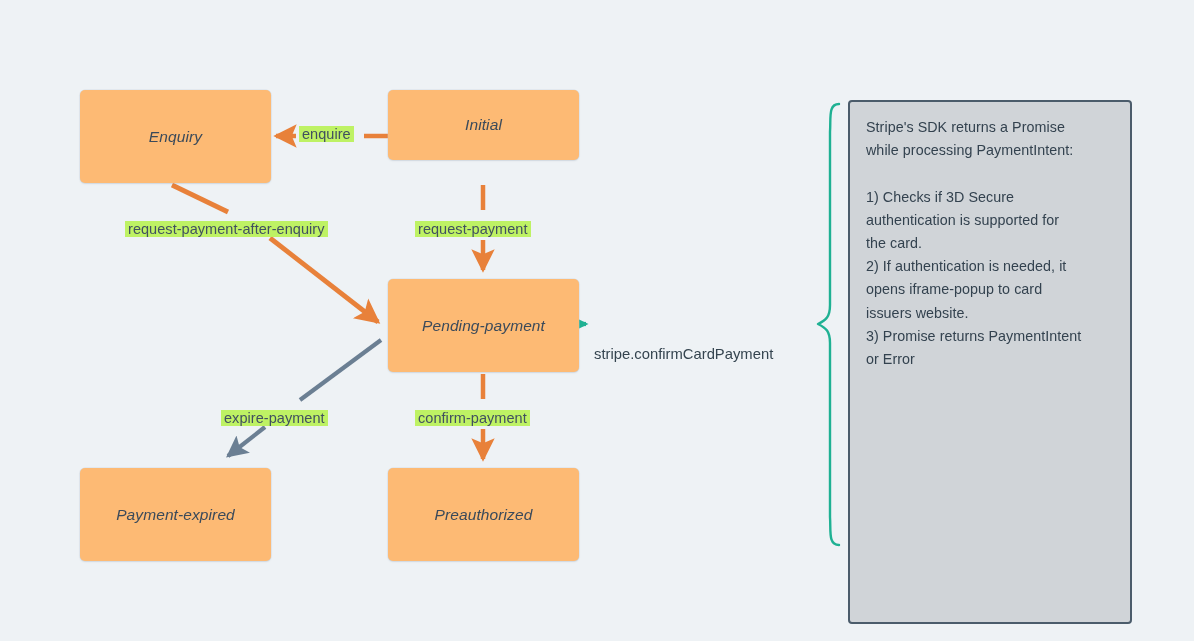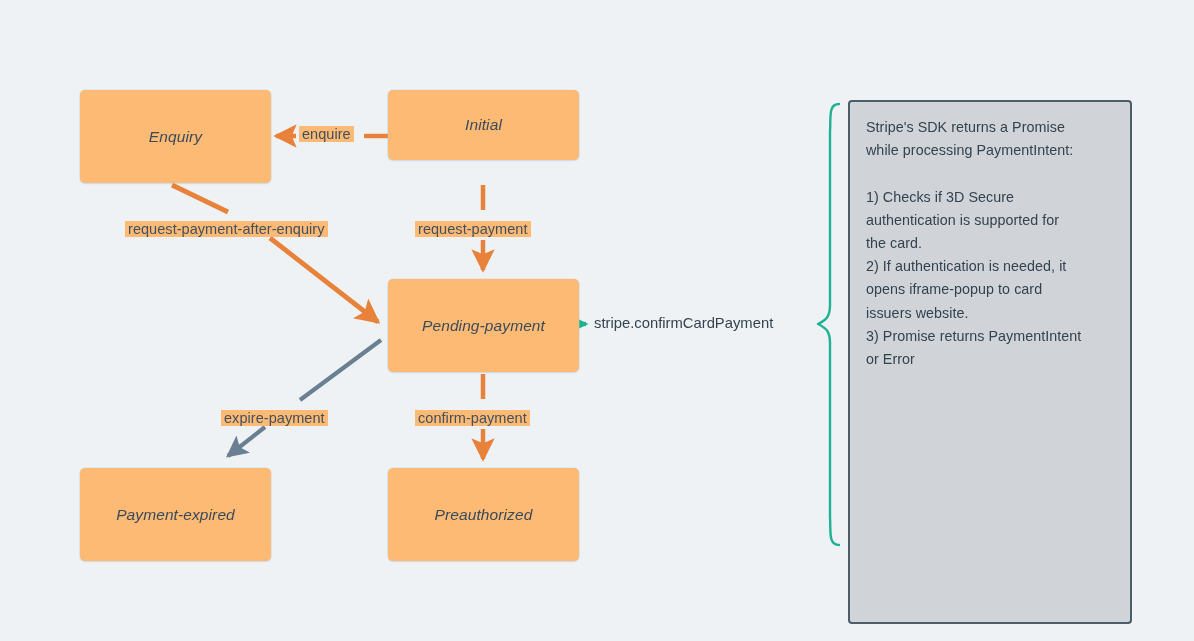--- a/index.html
+++ b/index.html
@@ -43,21 +43,21 @@
     color: #3b4a5a;
     letter-spacing: 0.1px;
     white-space: nowrap;
   }
   .edge-label {
     position: absolute;
     font-size: 14.5px;
     color: #41505f;
     white-space: nowrap;
     letter-spacing: 0.05px;
-    background: #fdba74;
+    background: #bef264;
     padding: 0 3px;
   }
   .note-box {
     position: absolute;
     background: #d0d4d8;
     border: 2px solid #4b5c6b;
     border-radius: 4px;
     box-sizing: border-box;
   }
   .note-text {
@@ -66,20 +66,21 @@
     color: #33424f;
     padding: 14px 14px 0 16px;
     white-space: pre-wrap;
     letter-spacing: 0.05px;
   }
   .green-label {
     position: absolute;
     font-size: 14.8px;
     color: #34444f;
     white-space: nowrap;
+    margin-top: 31px;
   }
 </style>
 </head>
 <body>
 
 <div id="canvas">
 
   <svg class="edges" viewBox="0 0 1194 641">
     <defs>
       <marker id="arrow-orange" markerWidth="6" markerHeight="6" refX="4.6" refY="3" orient="auto" markerUnits="strokeWidth">

